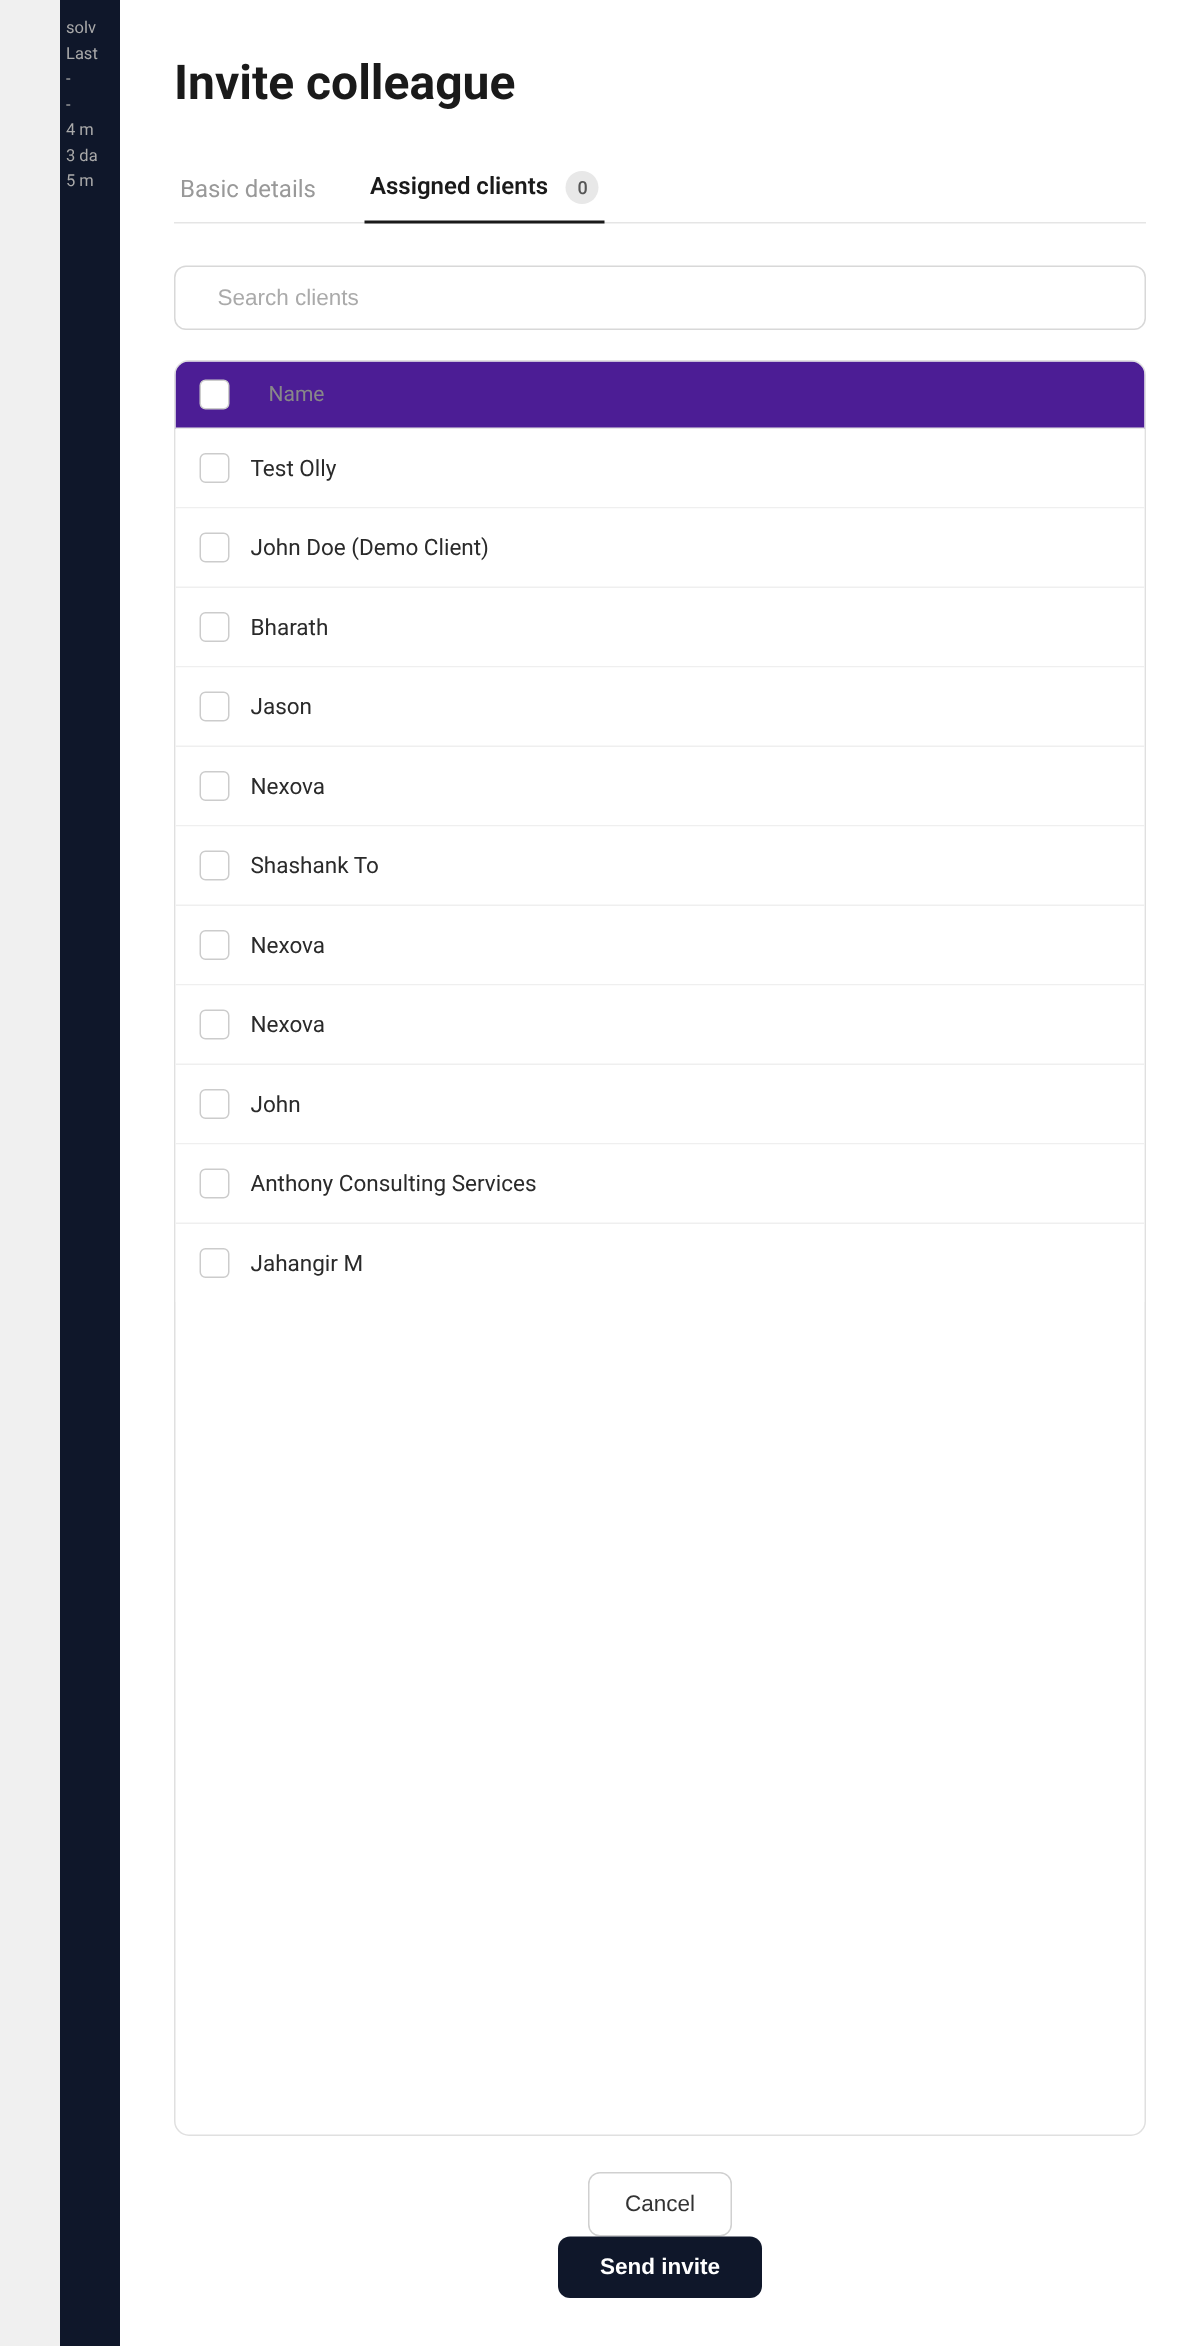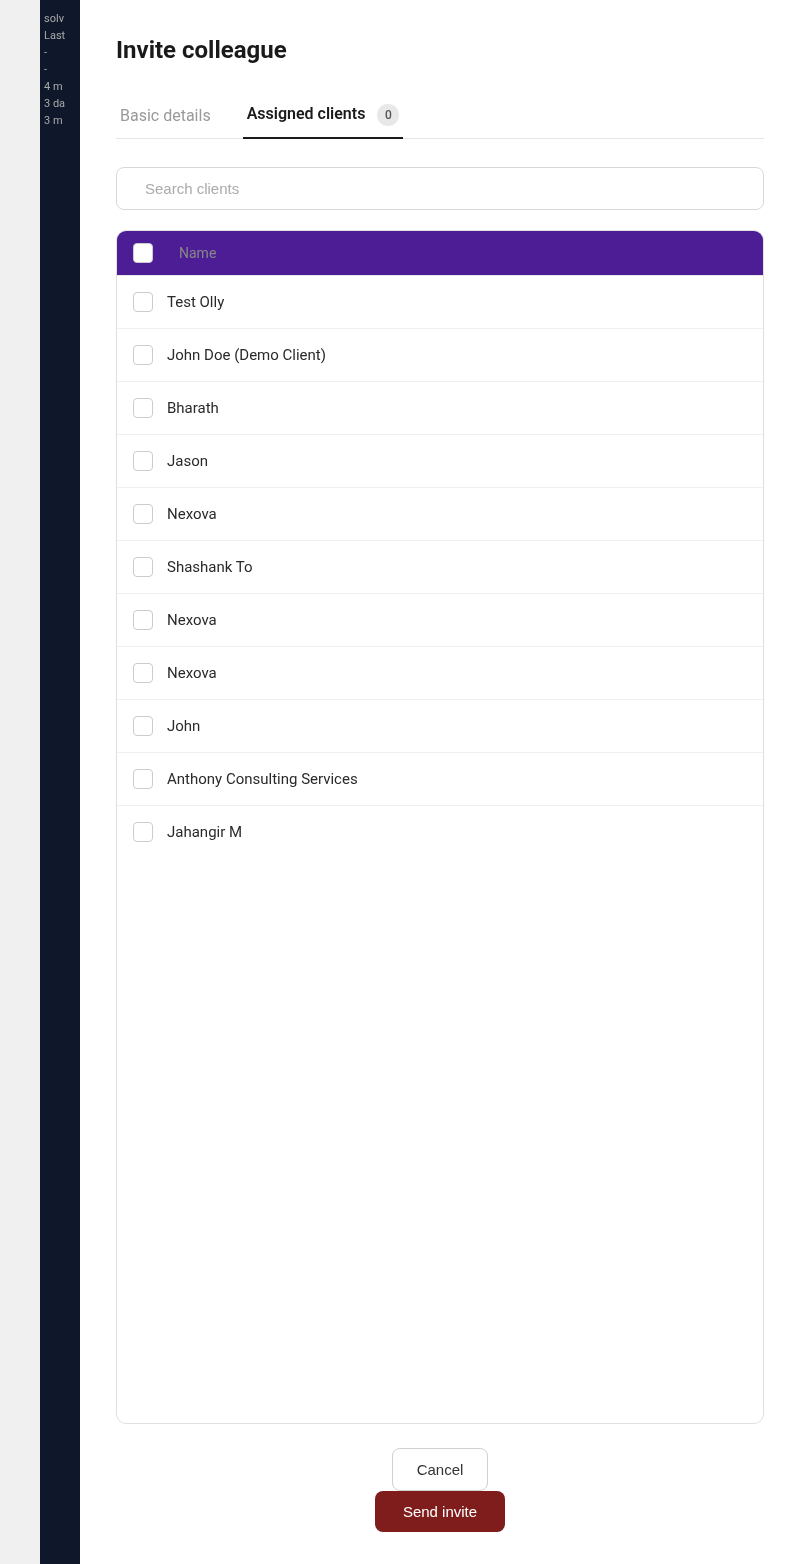--- a/index.html
+++ b/index.html
@@ -51,21 +51,21 @@
 
     .main-content {
       margin-left: 40px;
       padding: 36px 36px 24px 36px;
       flex: 1;
       display: flex;
       flex-direction: column;
     }
 
     .page-title {
-      font-size: 24px;
+      font-size: 32px;
       font-weight: 700;
       color: #1a1a1a;
       margin-bottom: 32px;
     }
 
     .tabs {
       display: flex;
       align-items: center;
       border-bottom: 1px solid #e5e5e5;
       margin-bottom: 28px;
@@ -205,39 +205,39 @@
       font-size: 15px;
       color: #333;
       cursor: pointer;
       font-weight: 500;
     }
 
     .btn-send {
       padding: 12px 28px;
       border: none;
       border-radius: 8px;
-      background: #7f1d1d;
+      background: #0f172a;
       font-size: 15px;
       color: #fff;
       cursor: pointer;
-      font-weight: 400;
+      font-weight: 700;
     }
   </style>
 </head>
 <body>
 
 <div class="modal-overlay">
   <div class="sidebar-peek">
     <span class="sidebar-item-text">solv</span>
     <span class="sidebar-item-text">Last</span>
     <span class="sidebar-item-text">-</span>
     <span class="sidebar-item-text">-</span>
     <span class="sidebar-item-text">4 m</span>
     <span class="sidebar-item-text">3 da</span>
-    <span class="sidebar-item-text">3 m</span>
+    <span class="sidebar-item-text">5 m</span>
   </div>
 
   <div class="main-content">
     <h1 class="page-title">Invite colleague</h1>
 
     <div class="tabs">
       <div class="tab">
         <span>Basic details</span>
       </div>
       <div class="tab active">

